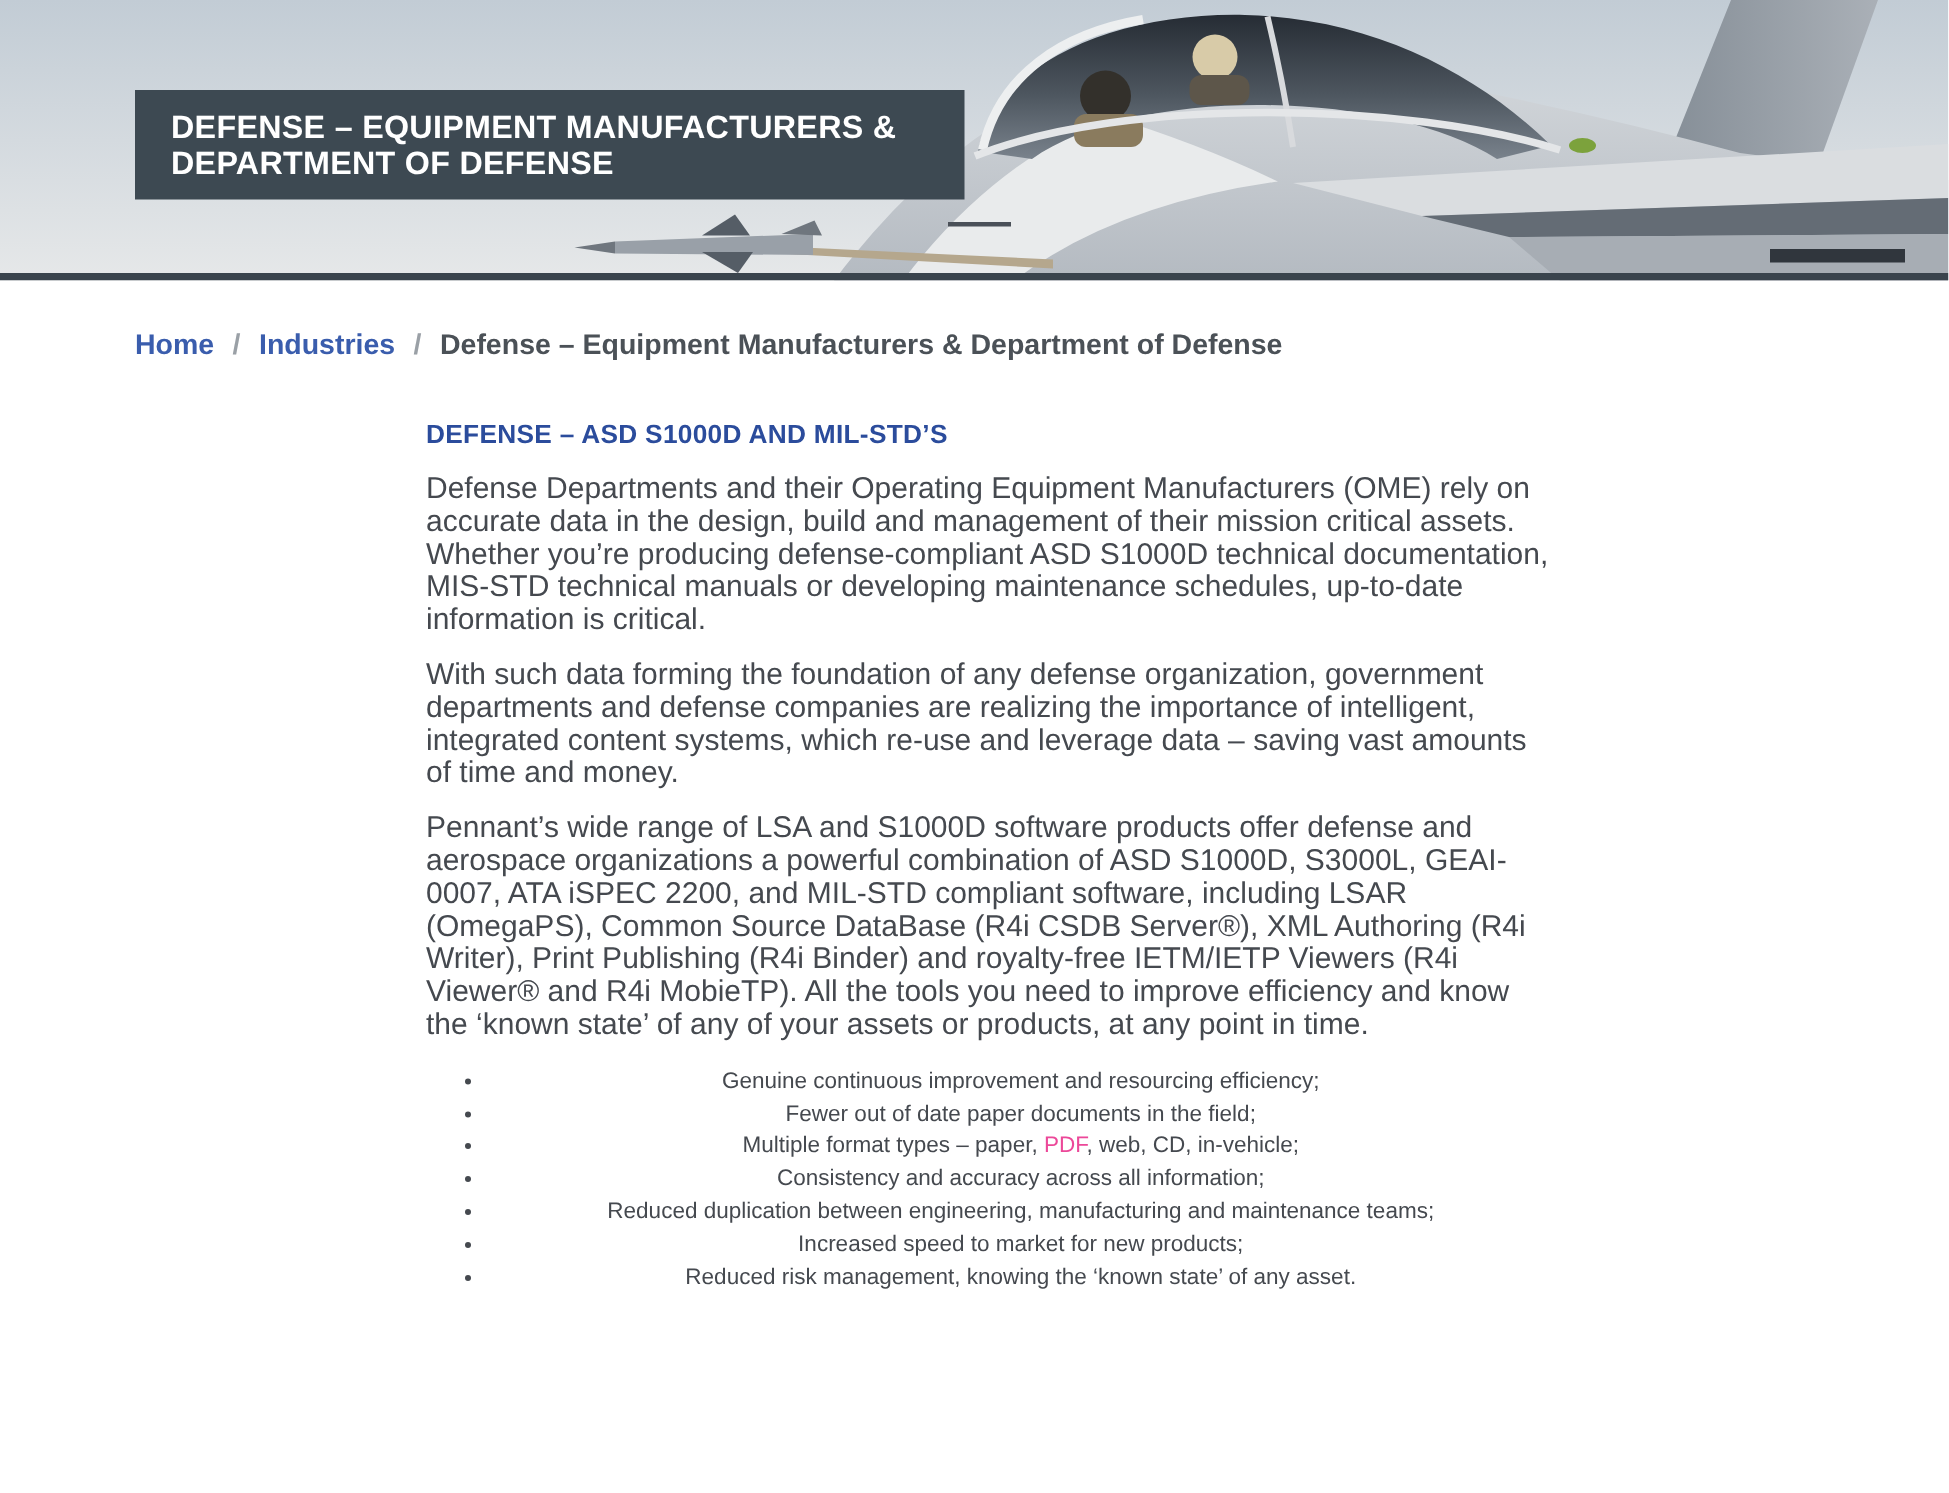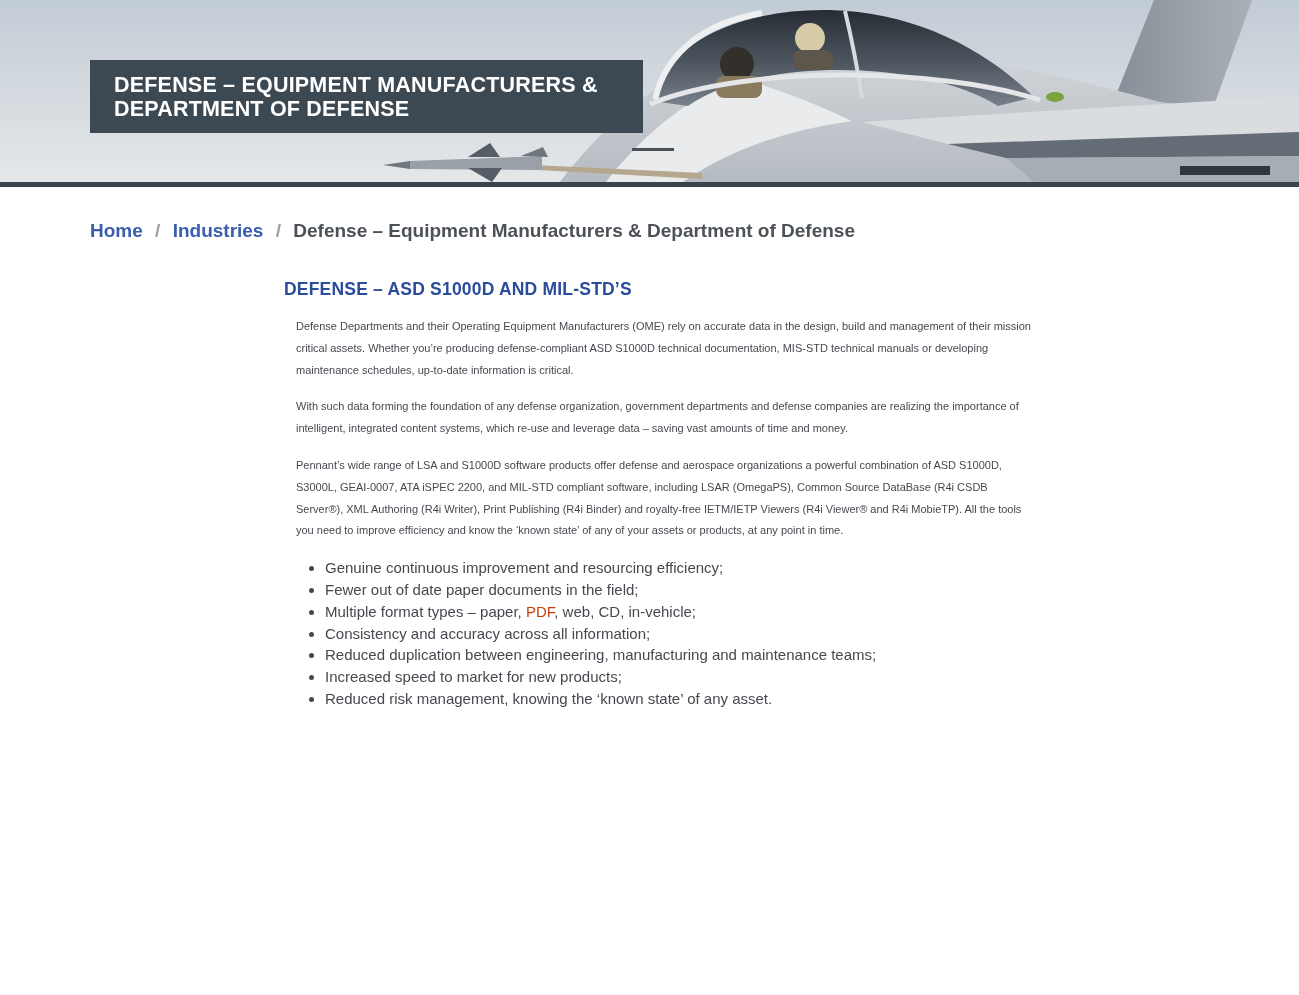--- a/index.html
+++ b/index.html
@@ -59,36 +59,37 @@
   }
   h2 {
     color: #2b4c9c;
     font-size: 17.5px;
     font-weight: bold;
     letter-spacing: 0.2px;
     margin: 30px 0 16px 0;
   }
   main h2:first-child { margin-top: 0; }
   p {
-    font-size: 11px;
+    font-size: 20px;
     line-height: 21.8px;
-    margin: 0 0 15px 12px;
+    margin: 0 0 15px 0;
   }
   ul {
     margin: 0 0 30px 0;
     padding-left: 41px;
     list-style: disc;
+    text-align: center;
   }
   li {
     font-size: 15px;
     line-height: 21.8px;
     color: #45494f;
   }
   .inline-link {
-    color: #c2410c;
+    color: #ec4899;
     text-decoration: none;
     cursor: pointer;
   }
 </style>
 </head>
 <body>
 
 <div class="hero">
   <svg viewBox="0 0 1299 187" width="1299" height="187" preserveAspectRatio="none">
     <defs>

